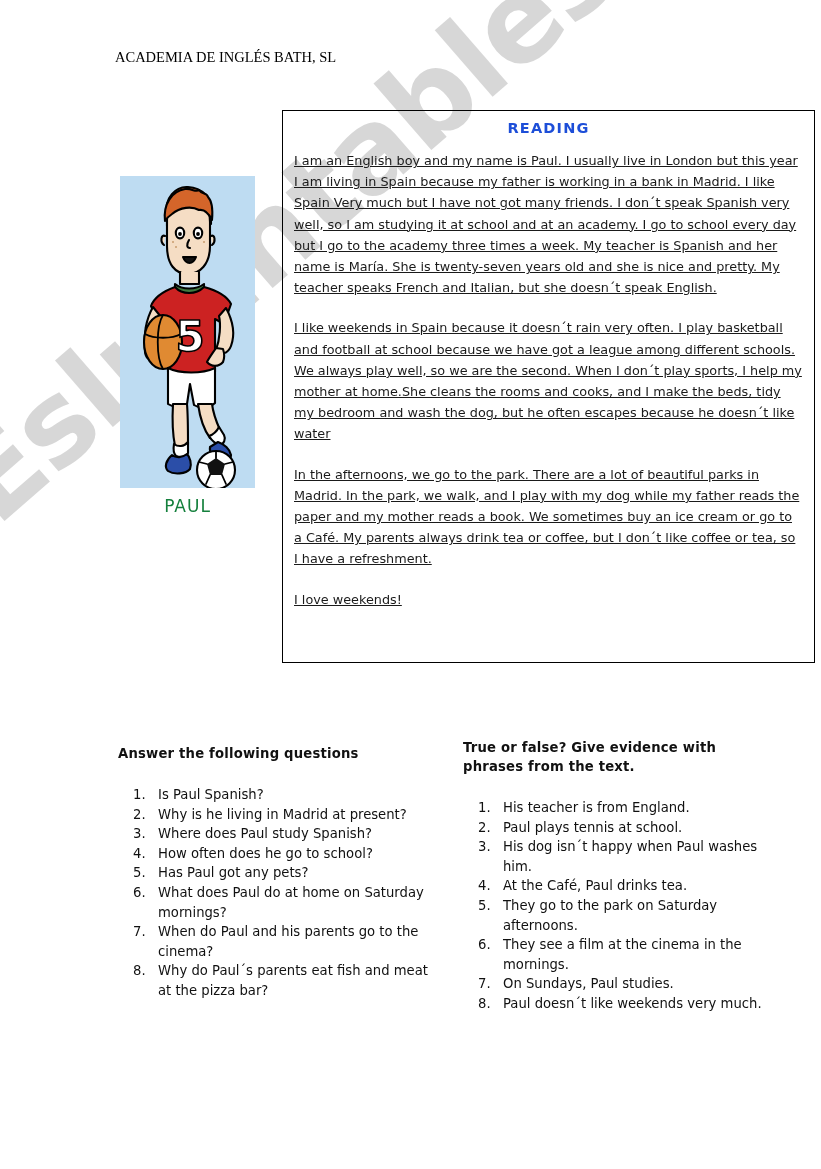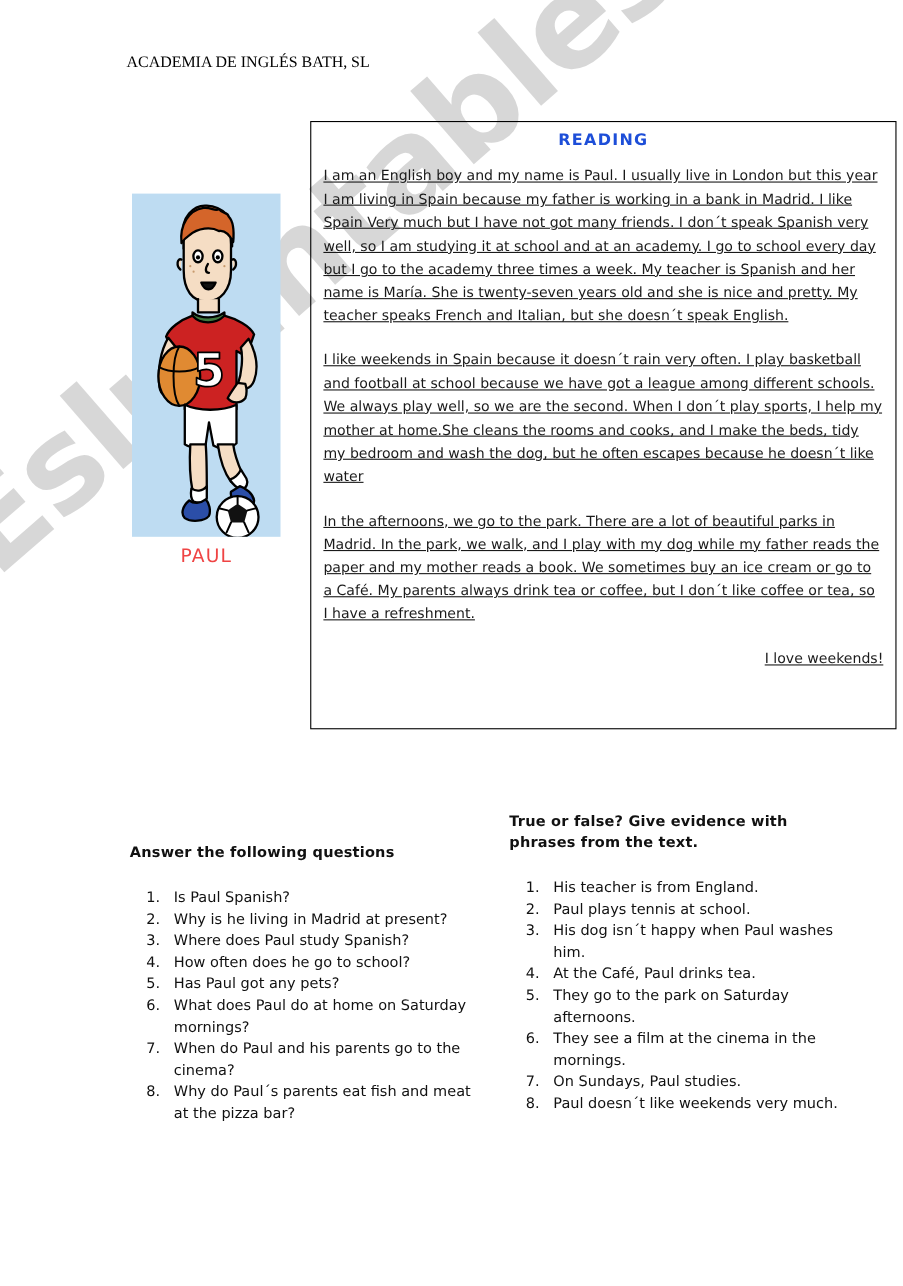--- a/index.html
+++ b/index.html
@@ -64,21 +64,21 @@
   #illustration-box svg { display: block; width: 100%; height: 100%; }
   #paul-caption {
     position: absolute;
     left: 120px;
     top: 496px;
     width: 135px;
     text-align: center;
     font-family: "DejaVu Sans", sans-serif;
     font-size: 17px;
     letter-spacing: 1px;
-    color: #ef4444;
+    color: #15803d;
     z-index: 10;
   }
 
   
   #reading-box {
     position: absolute;
     left: 282px;
     top: 110px;
     width: 533px;
     height: 553px;
@@ -98,30 +98,30 @@
   }
   #reading-body {
     margin: 14px 11px 0 11px;
     font-family: "DejaVu Sans", sans-serif;
     font-size: 12.8px;
     line-height: 21.2px;
     color: #1a1a1a;
   }
   #reading-body p { margin: 0 0 19px 0; text-decoration: underline; }
   #reading-body p.tight { margin-bottom: 0; }
-  #reading-body p:last-child { margin-bottom: 16px; text-align: right; }
+  #reading-body p:last-child { margin-bottom: 16px; }
 
   
   .exercise {
     position: absolute;
     z-index: 10;
     font-family: "DejaVu Sans", sans-serif;
     color: #111;
   }
-  #exercise-questions { left: 118px; top: 766px; width: 320px; }
+  #exercise-questions { left: 118px; top: 744px; width: 320px; }
   #exercise-truefalse { left: 463px; top: 738px; width: 300px; }
 
   .exercise-heading {
     font-weight: bold;
     font-size: 13.2px;
     line-height: 19px;
     margin: 0 0 0 0;
     letter-spacing: 0.2px;
   }
   .exercise-list {

